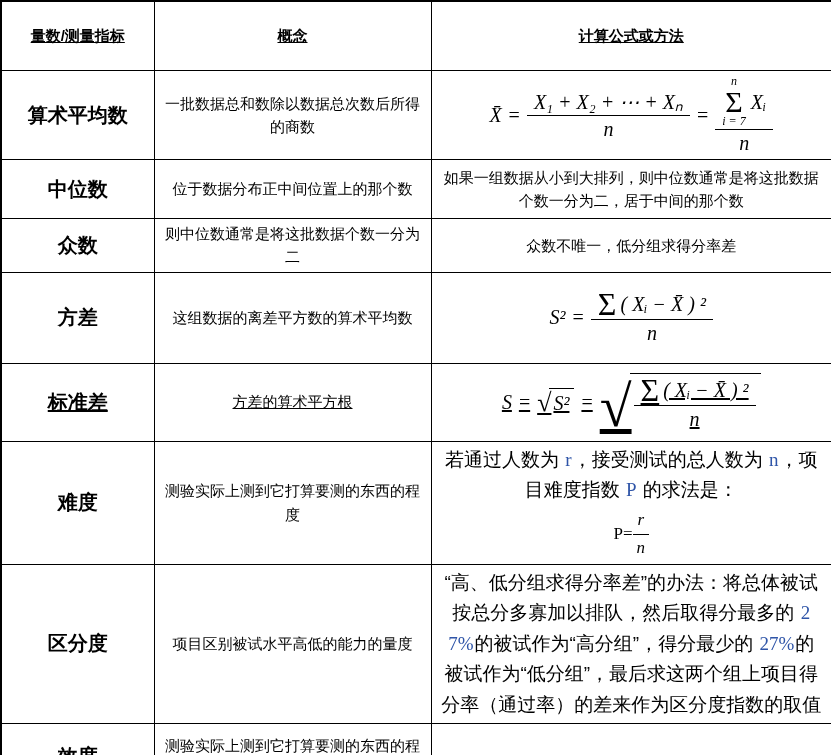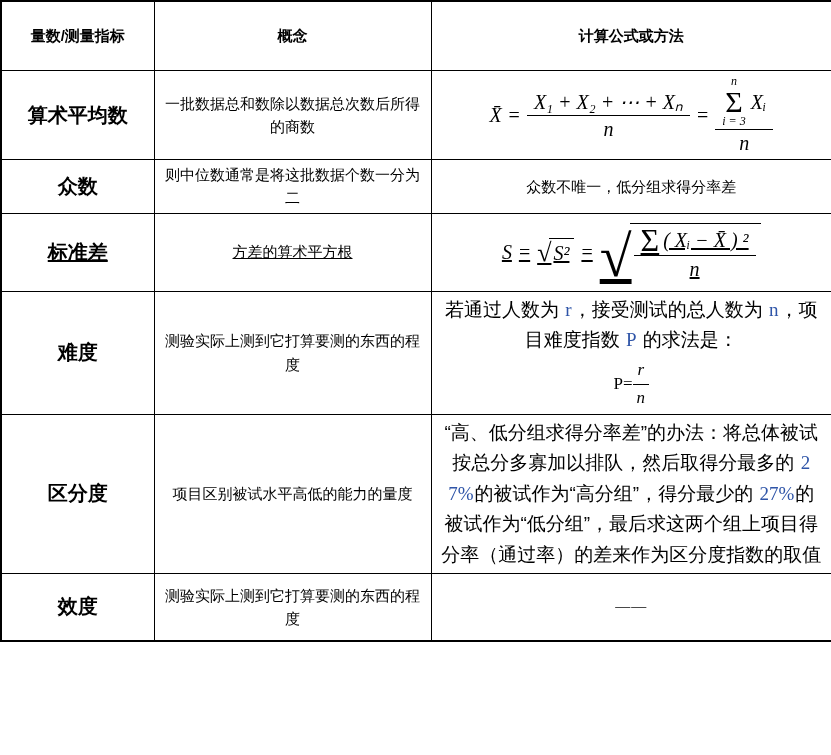--- a/index.html
+++ b/index.html
@@ -1,20 +1,20 @@
 <!DOCTYPE html>
 <html><head>
 <meta charset="utf-8">
 <style>
   html,body { margin:0; padding:0; background:#fff; }
   body { width:831px; font-family:"Liberation Sans", sans-serif; color:#000; }
   table { border-collapse:collapse; table-layout:fixed; width:831px; border:2px solid #000; }
   col.c1 { width:153px; } col.c2 { width:277px; } col.c3 { width:401px; }
   th, td { border:1px solid #000; text-align:center; vertical-align:middle; padding:3px 8px; font-size:15px; line-height:1.55; word-break:break-all; }
-  th { font-weight:bold; height:62px; }
+  th { font-weight:bold; height:62px;text-decoration:underline; }
   td.term { font-weight:bold; font-size:20px; }
   tr.r1 td { height:82px; } tr.r2 td { height:52px; } tr.r3 td { height:35px;margin-left:6px; }
   tr.r4 td { height:84px; } tr.r5 td { height:71px;text-decoration:underline; } tr.r6 td { height:97px; }
   tr.r7 td { height:94px; } tr.r8 td { height:59px; } tr.r9 td { height:60px; }
 
   
   .formula { font-family:"Liberation Serif", serif; font-size:20px; display:flex; align-items:center; justify-content:center; gap:7px; line-height:1.2; }
   .vit { font-style:italic; }
   .frac { display:inline-flex; flex-direction:column; align-items:stretch; text-align:center; }
   .frac .num { padding:0 7px 1px; display:flex; align-items:center; justify-content:center; }
@@ -61,37 +61,59 @@
         <span class="frac">
           <span class="num vit">X₁ + X₂ + ⋯ + Xₙ</span>
           <span class="den vit">n</span>
         </span>
         <span>=</span>
         <span class="frac">
           <span class="num">
             <span class="sum">
               <span class="lim">n</span>
               <span class="sigma">Σ</span>
-              <span class="lim">i = 3</span>
+              <span class="lim">i = 7</span>
             </span>
             <span class="vit">Xᵢ</span>
           </span>
           <span class="den vit">n</span>
         </span>
       </div>
     </td>
   </tr>
 
+  <tr class="r2">
+    <td class="term">中位数</td>
+    <td>位于数据分布正中间位置上的那个数</td>
+    <td>如果一组数据从小到大排列，则中位数通常是将这批数据个数一分为二，居于中间的那个数</td>
+  </tr>
 
   <tr class="r3">
     <td class="term">众数</td>
     <td>则中位数通常是将这批数据个数一分为二</td>
     <td>众数不唯一，低分组求得分率差</td>
   </tr>
 
+  <tr class="r4">
+    <td class="term">方差</td>
+    <td>这组数据的离差平方数的算术平均数</td>
+    <td>
+      <div class="formula">
+        <span class="vit">S²</span>
+        <span>=</span>
+        <span class="frac">
+          <span class="num">
+            <span class="sum-inline">Σ</span>
+            <span class="vit">( Xᵢ − X̄ ) ²</span>
+          </span>
+          <span class="den vit">n</span>
+        </span>
+      </div>
+    </td>
+  </tr>
 
   <tr class="r5">
     <td class="term">标准差</td>
     <td>方差的算术平方根</td>
     <td>
       <div class="formula">
         <span class="vit">S</span>
         <span>=</span>
         <span class="sqrt">
           <span class="rad">√</span>

